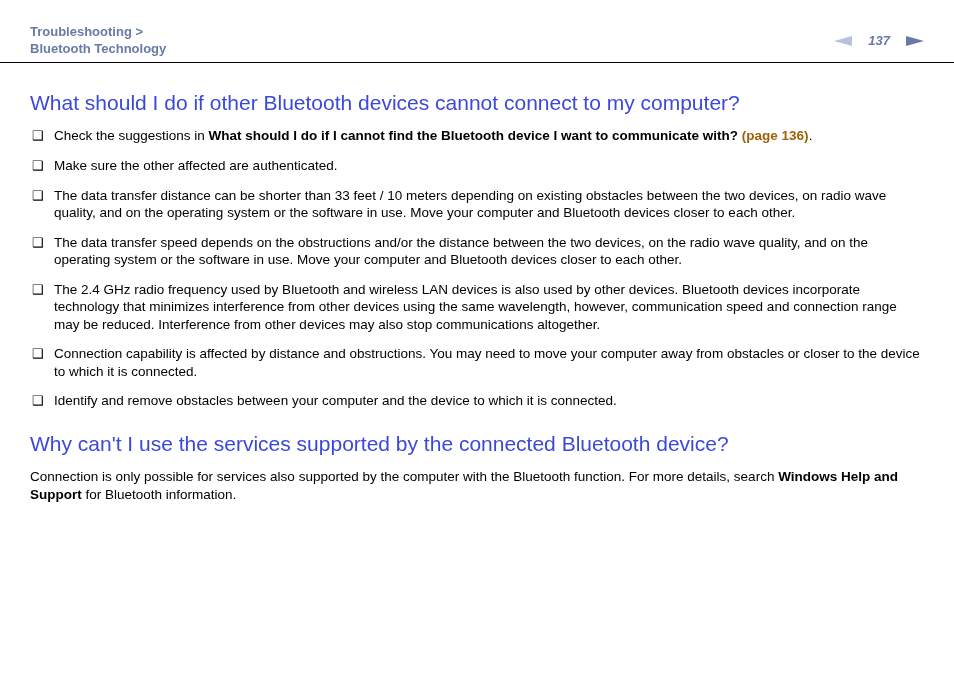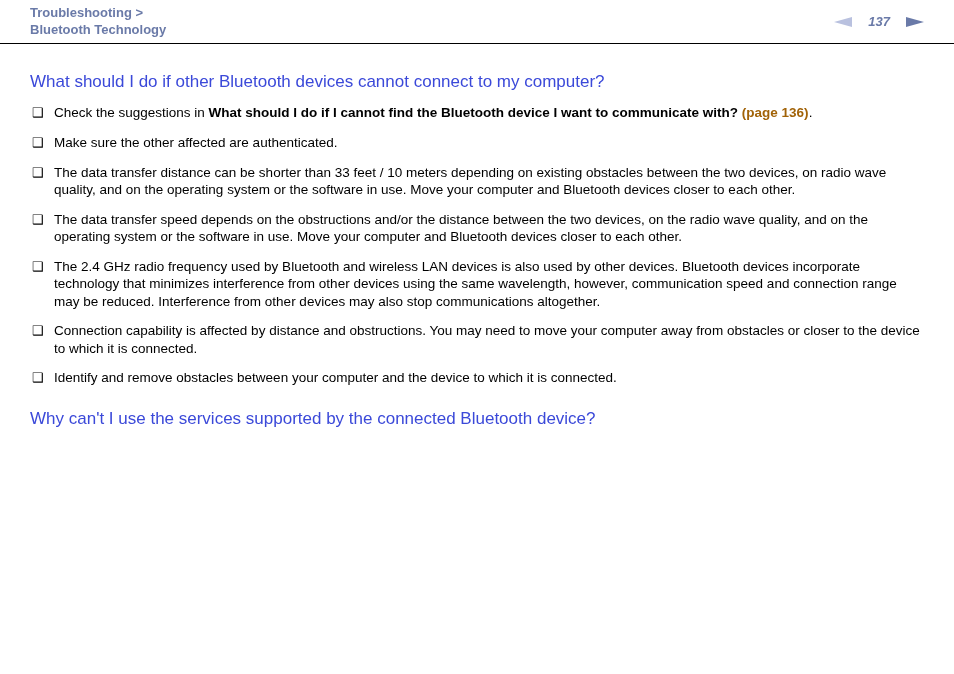--- a/index.html
+++ b/index.html
@@ -9,21 +9,21 @@
     font-family: Arial, Helvetica, sans-serif;
     background: #fff;
     color: #000;
     position: relative;
     overflow: hidden;
   }
   .header {
     display: flex;
     justify-content: space-between;
     align-items: center;
-    padding: 5px 30px 4px 30px;
+    padding: 24px 30px 4px 30px;
     border-bottom: 1px solid #000;
   }
   .breadcrumb {
     color: #6a7aa8;
     font-weight: bold;
     font-size: 13px;
     line-height: 1.3;
   }
   .page-nav {
     display: flex;
@@ -39,21 +39,21 @@
     font-weight: bold;
     font-style: italic;
     font-size: 13px;
   }
   .content {
     padding: 20px 30px 0 30px;
   }
   h2 {
     color: #3b49d9;
     font-weight: normal;
-    font-size: 17px;
+    font-size: 21px;
     margin: 22px 0 12px 0;
   }
   h2:first-child { margin-top: 8px; }
   ul {
     list-style: none;
     padding: 0;
     margin: 0;
   }
   li {
     display: flex;
@@ -134,14 +134,17 @@
       <span class="bullet">❑</span>
       <span class="item-text">Connection capability is affected by distance and obstructions. You may need to move your computer away from obstacles or closer to the device to which it is connected.</span>
     </li>
     <li>
       <span class="bullet">❑</span>
       <span class="item-text">Identify and remove obstacles between your computer and the device to which it is connected.</span>
     </li>
   </ul>
 
   <h2>Why can't I use the services supported by the connected Bluetooth device?</h2>
+  <p class="para">
+    <span>Connection is only possible for services also supported by the computer with the Bluetooth function. For more details, search </span><b>Windows Help and Support</b><span> for Bluetooth information.</span>
+  </p>
 
 </div>
 
 </body></html>

